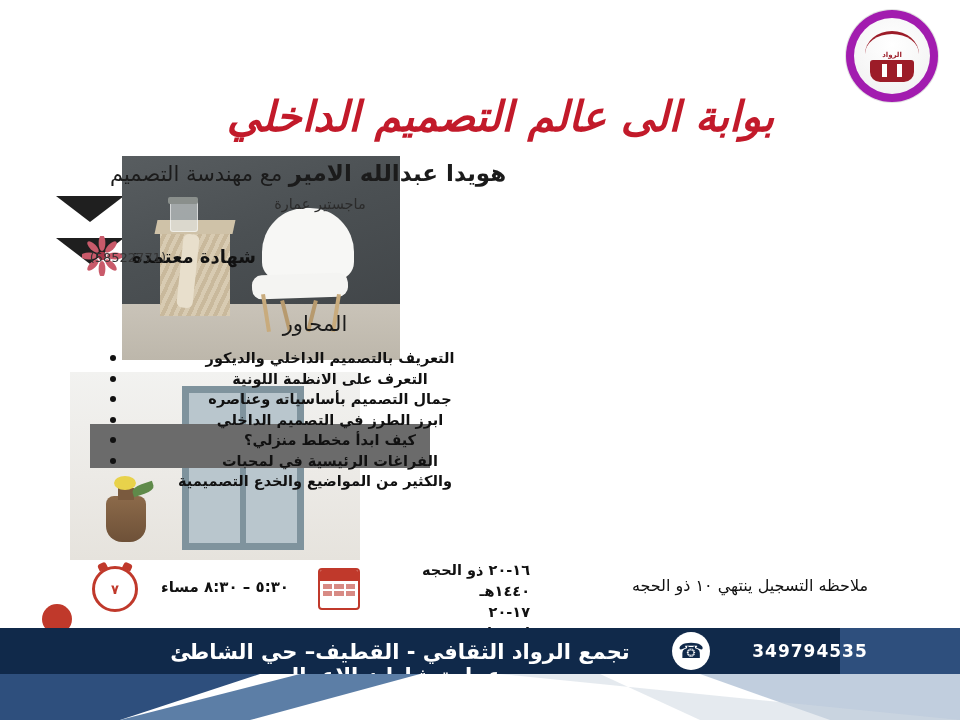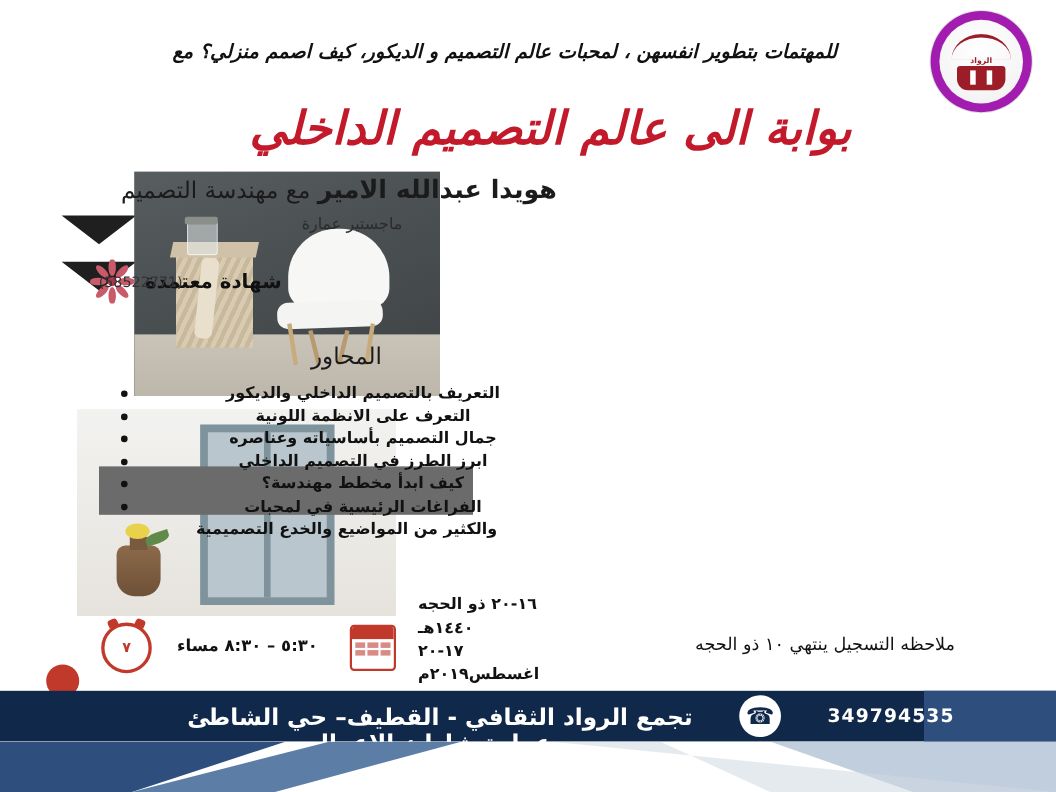--- a/index.html
+++ b/index.html
@@ -397,25 +397,25 @@
     top: 576px;
     right: 60px;
     width: 300px;
     text-align: center;
     direction: rtl;
     font-size: 16px;
     color: #111111;
   }
   .dates {
     position: absolute;
-    top: 540px;
+    top: 560px;
     right: 430px;
     width: 150px;
     direction: rtl;
-    text-align: left;
+    text-align: right;
     font-size: 14.5px;
     font-weight: bold;
     color: #111111;
     line-height: 21px;
   }
   .cal-icon {
     position: absolute;
     top: 568px;
     right: 600px;
     width: 38px;
@@ -570,21 +570,20 @@
 <div class="poster">
 
   <div class="logo-circle">
     <div class="logo-inner">
       <div class="logo-arc"></div>
       <div class="logo-word">الرواد</div>
       <div class="logo-base"></div>
     </div>
   </div>
 
-  <div class="kicker">للمهتمات بتطوير انفسهن ، لمحبات عالم التصميم و الديكور،  كيف اصمم منزلي؟ مع</div>
   <div class="title-main">بوابة الى عالم التصميم الداخلي</div>
 
   <div class="chev c1"></div>
   <div class="chev c2"></div>
 
   <div class="photo-chair">
     <div class="chair-floor"></div>
     <div class="stump-side"></div>
     <div class="stump-stripe"></div>
     <div class="stump-top"></div>
@@ -635,21 +634,21 @@
     </div>
   </div>
   <div class="cert-code">(58522771)</div>
 
   <div class="axes-title">المحاور</div>
   <ul class="topics">
     <li><span class="bullet"></span><span>التعريف بالتصميم الداخلي والديكور</span></li>
     <li><span class="bullet"></span><span>التعرف على الانظمة اللونية</span></li>
     <li><span class="bullet"></span><span>جمال التصميم بأساسياته وعناصره</span></li>
     <li><span class="bullet"></span><span>ابرز الطرز في التصميم الداخلي</span></li>
-    <li><span class="bullet"></span><span>كيف ابدأ مخطط مهندسة؟</span></li>
+    <li><span class="bullet"></span><span>كيف ابدأ مخطط منزلي؟</span></li>
     <li><span class="bullet"></span><span>الفراغات الرئيسية في لمحبات</span></li>
     <li class="no-bullet">والكثير من المواضيع والخدع التصميمية</li>
   </ul>
 
   <div class="note-text">ملاحظه التسجيل ينتهي ١٠ ذو الحجه</div>
 
   <div class="dates">
     <div>١٦-٢٠ ذو الحجه ١٤٤٠هـ</div>
     <div>١٧-٢٠ اغسطس٢٠١٩م</div>
   </div>

